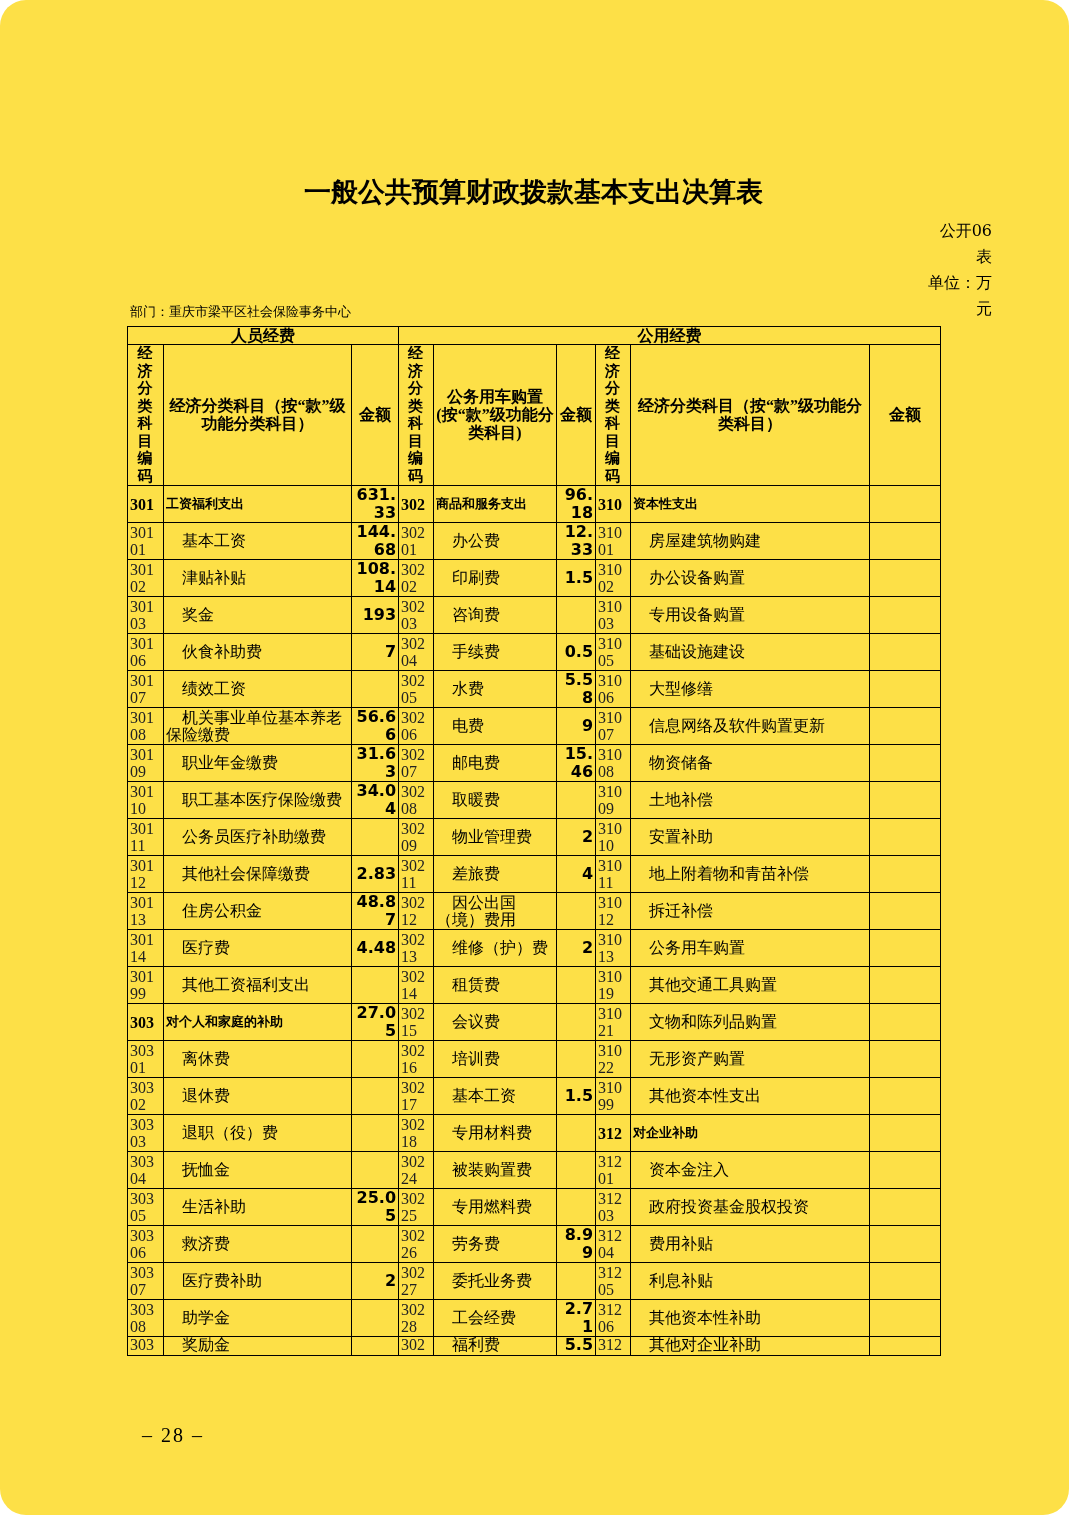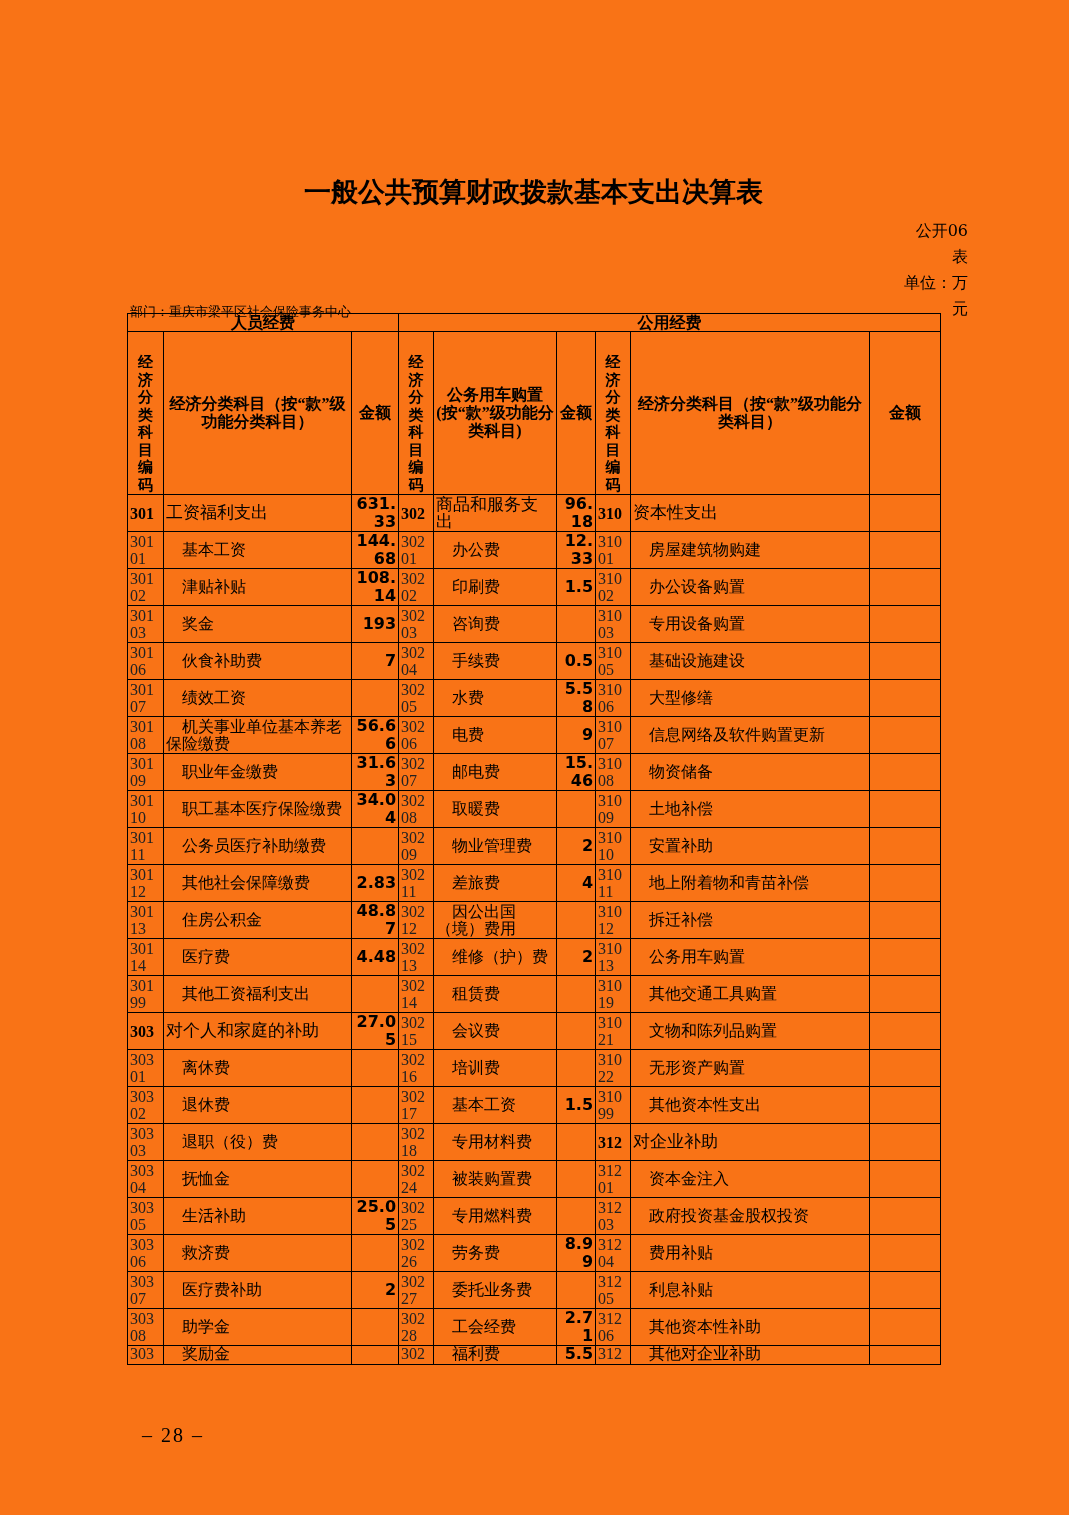--- a/index.html
+++ b/index.html
@@ -4,46 +4,46 @@
 <style>
   * { box-sizing: border-box; margin: 0; padding: 0; }
   html, body { background: #ffffff; }
   body {
     width: 1069px; height: 1515px;
     font-family: "Liberation Serif", serif;
     color: #000;
     position: relative;
     overflow: hidden;
   }
-  .page { position: absolute; inset: 0; background: #f97316; }
+  .page { position: absolute; inset: 0; background: #fde047; border-radius: 26px; }
 
   .title {
     position: absolute; top: 174px; left: 127px; width: 813px;
     text-align: center;
     font-family: "DejaVu Sans", sans-serif;
     font-weight: bold;
     font-size: 27px;
     letter-spacing: 0px;
     white-space: nowrap;
   }
 
   .meta {
-    position: absolute; top: 218px; left: 903px; width: 65px;
+    position: absolute; top: 218px; left: 927px; width: 65px;
     text-align: right;
     font-size: 16px; line-height: 26px;
     font-family: "DejaVu Serif", serif;
   }
 
   .dept {
     position: absolute; top: 301px; left: 130px;
     font-size: 13px; line-height: 22px;
     white-space: nowrap;
   }
 
-  .table-wrap { position: absolute; top: 313px; left: 127px; }
+  .table-wrap { position: absolute; top: 326px; left: 127px; }
 
   table.budget {
     border-collapse: collapse;
     table-layout: fixed;
     width: 813px;
   }
   table.budget th, table.budget td {
     border: 1px solid #000;
     overflow: hidden;
   }
@@ -59,38 +59,37 @@
     text-align: center; vertical-align: middle;
     padding: 0 1px;
     line-height: 18px;
   }
   .v-text {
     display: inline-block;
     width: 16px;
     font-size: 15px;
     line-height: 17.5px;
     word-break: break-all;
-    text-align: center;
-    margin-top: 22px;
+    text-align: left;
   }
   tbody td { height: 37px; vertical-align: middle; }
   td.code-cell {
     font-size: 16px; line-height: 17px;
     padding: 0 1px 0 2px;
     text-align: left;
     color: #222;
   }
   td.code-cell.sec { font-weight: bold; color: #000; }
   td.name-cell {
     font-size: 16px; line-height: 17.5px;
     padding: 0 2px;
     word-break: break-all;
   }
   td.name-cell.child { text-indent: 16px; }
-  td.name-cell.sec { font-weight: normal; font-size: 17px; text-indent: 0; }
+  td.name-cell.sec { font-weight: bold; font-size: 13px; text-indent: 0; }
   td.amount-cell {
     font-family: "DejaVu Sans", sans-serif;
     font-weight: bold;
     font-size: 16px; line-height: 18px;
     text-align: right;
     word-break: break-all;
     padding: 0 2px;
   }
   tr.clipped td { height: 19px; vertical-align: top; line-height: 16px; }
 

